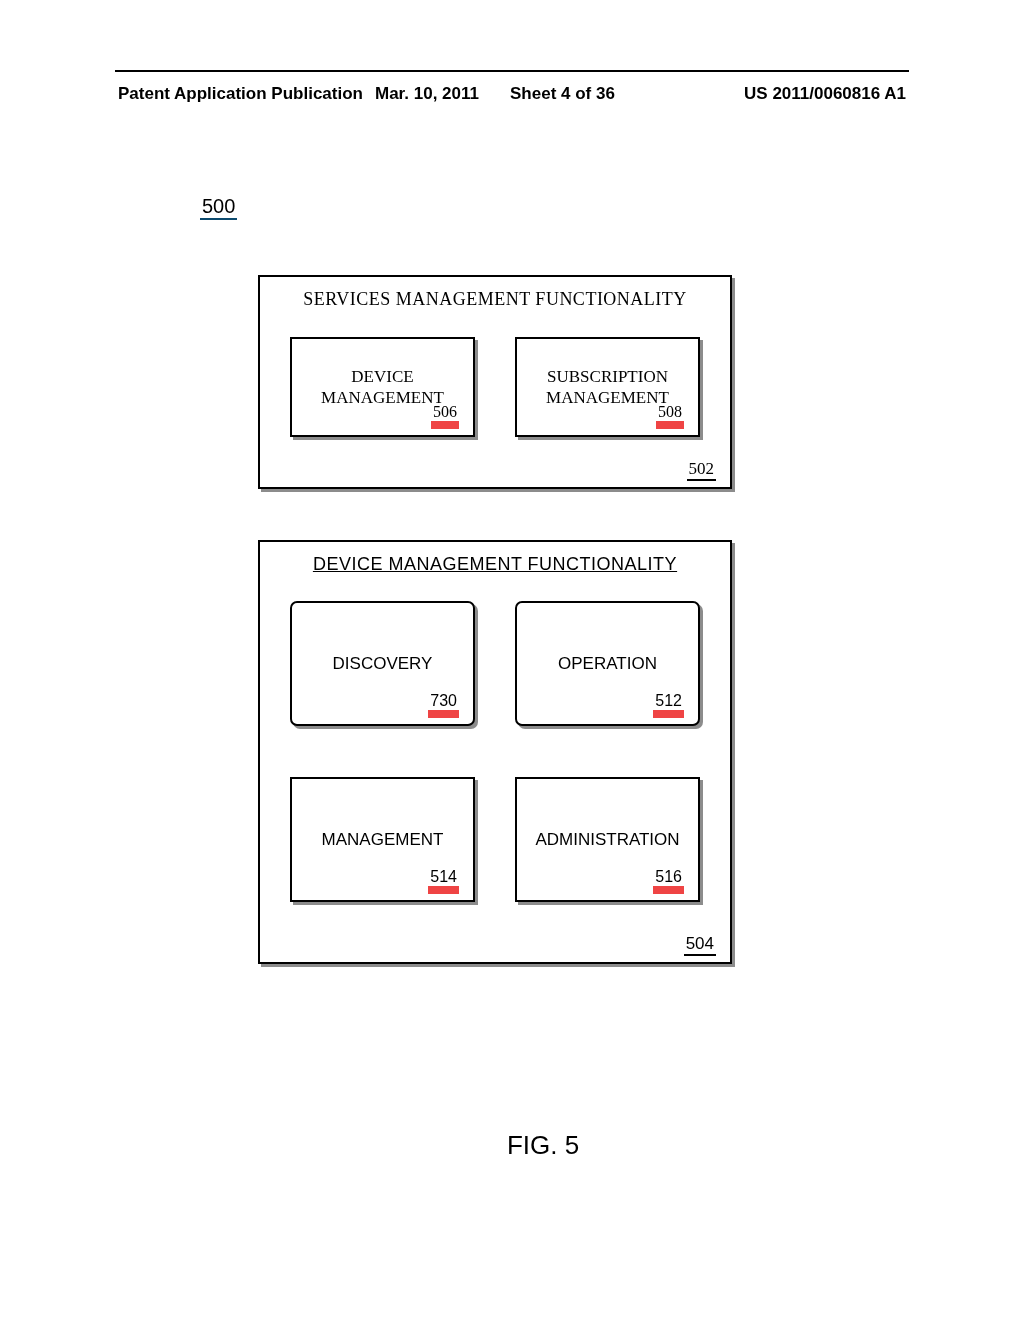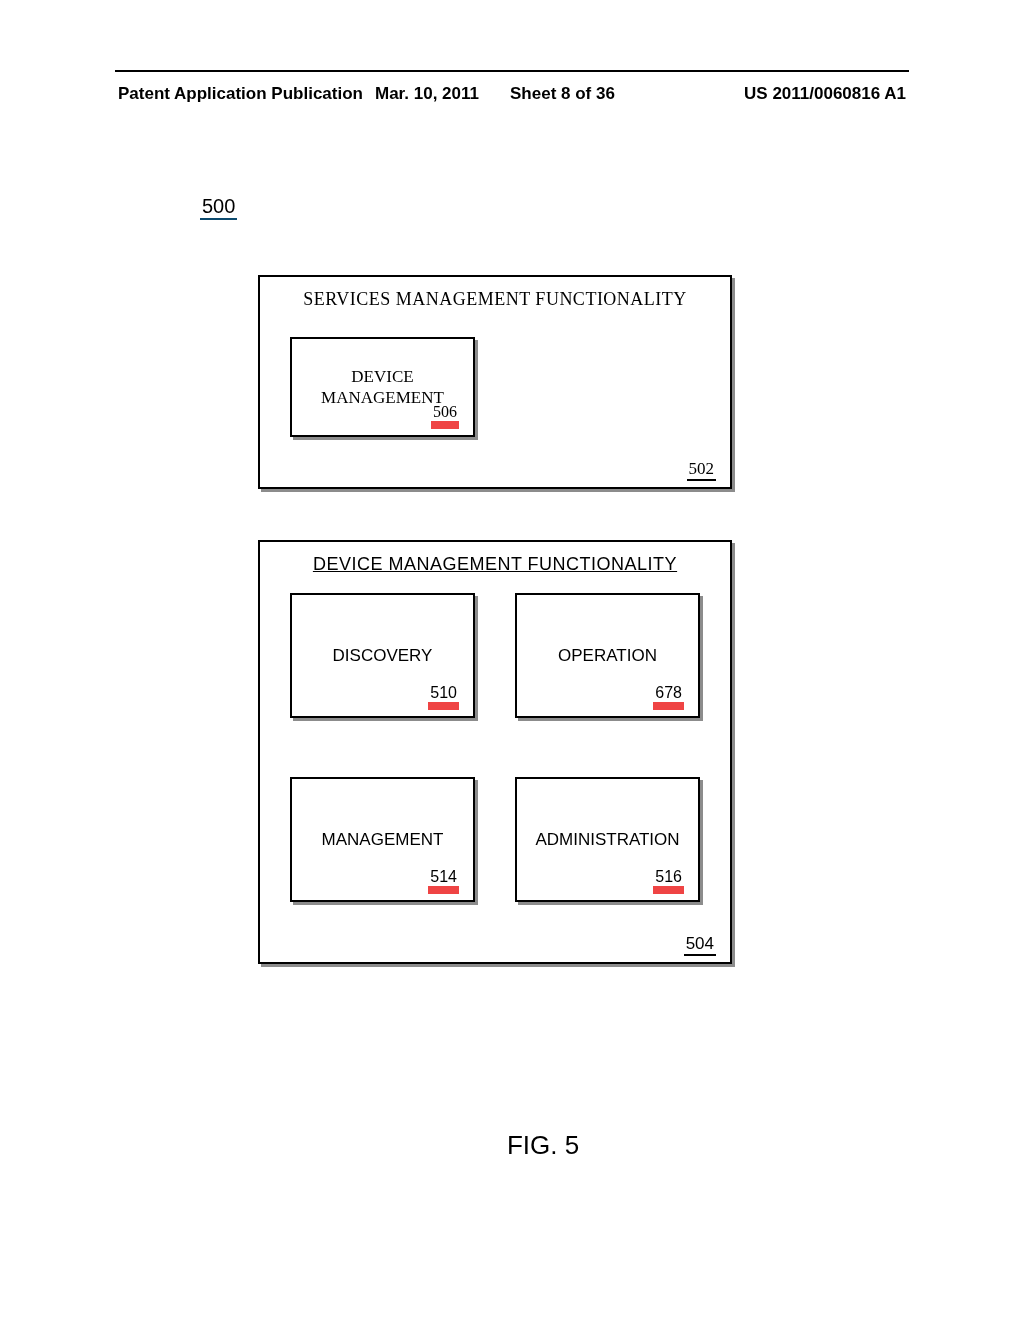--- a/index.html
+++ b/index.html
@@ -61,21 +61,21 @@
     text-align: center;
     display: flex;
     flex-direction: column;
     justify-content: center;
     padding: 8px;
   }
   .svc-sub   { height: 100px; top: 60px; }
   .svc-left  { left: 30px; }
   .svc-right { left: 255px; }
   .dev-sub   { height: 125px; }
-  .dev-row1  { top: 51px; }
+  .dev-row1  { top: 59px; border-radius: 7px; }
   .dev-row2  { top: 235px; }
   .subbox-label { font-size: 17px; line-height: 1.25; }
   .subbox-num {
     position: absolute;
     right: 14px;
     bottom: 6px;
     font-size: 16px;
     border-bottom: 8px solid #ef4444;
     padding: 0 2px;
   }
@@ -96,54 +96,60 @@
     font-size: 26px;
     padding-left: 31px;
   }
 </style>
 </head>
 <body>
 
 <div class="header-line"></div>
 <div class="header-text hdr-left">Patent Application Publication</div>
 <div class="header-text hdr-date">Mar. 10, 2011</div>
-<div class="header-text hdr-sheet">Sheet 8 of 36</div>
+<div class="header-text hdr-sheet">Sheet 4 of 36</div>
 <div class="header-text hdr-pub">US 2011/0060816 A1</div>
 
 <div class="ref-500">500</div>
 
 <div class="container services-container">
   <div class="container-title">SERVICES MANAGEMENT FUNCTIONALITY</div>
 
   <div class="subbox svc-sub svc-left">
     <div class="subbox-label">
       <span>DEVICE MANAGEMENT</span>
     </div>
     <div class="subbox-num">506</div>
   </div>
 
+  <div class="subbox svc-sub svc-right">
+    <div class="subbox-label">
+      <span>SUBSCRIPTION MANAGEMENT</span>
+    </div>
+    <div class="subbox-num">508</div>
+  </div>
 
   <div class="container-num">502</div>
 </div>
 
 <div class="container device-container">
   <div class="container-title">DEVICE MANAGEMENT FUNCTIONALITY</div>
 
   <div class="subbox dev-sub dev-row1 svc-left">
     <div class="subbox-label">
       <span>DISCOVERY</span>
     </div>
-    <div class="subbox-num">510</div>
+    <div class="subbox-num">730</div>
   </div>
 
   <div class="subbox dev-sub dev-row1 svc-right">
     <div class="subbox-label">
       <span>OPERATION</span>
     </div>
-    <div class="subbox-num">678</div>
+    <div class="subbox-num">512</div>
   </div>
 
   <div class="subbox dev-sub dev-row2 svc-left">
     <div class="subbox-label">
       <span>MANAGEMENT</span>
     </div>
     <div class="subbox-num">514</div>
   </div>
 
   <div class="subbox dev-sub dev-row2 svc-right">

